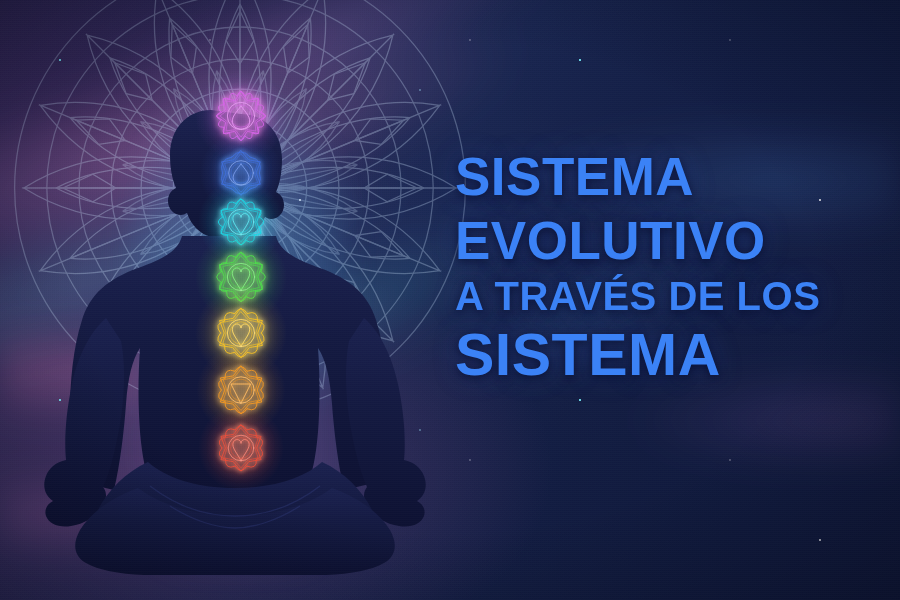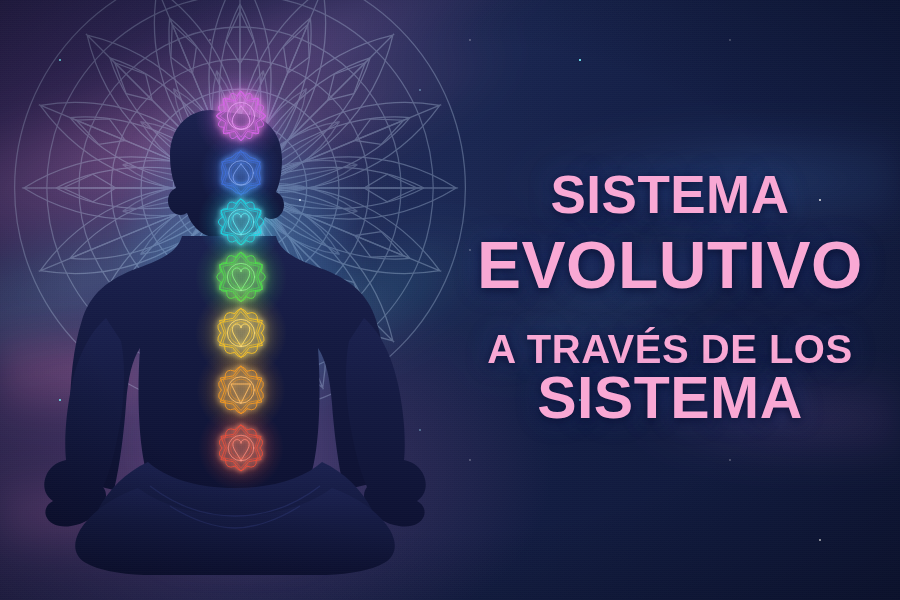--- a/index.html
+++ b/index.html
@@ -114,36 +114,35 @@
   
   .chakra{
     position:absolute;
     transform:translate(-50%,-50%);
   }
   .chakra svg{display:block;overflow:visible;}
 
   
   .title-block{
     position:absolute;
-    left:455px;top:168px;
+    left:455px;top:150px;
     width:430px;
-    text-align:center;
-    color:#f9a8d4;
+    color:#3b82f6;
   }
   .tline{
     display:block;
     font-weight:bold;
     letter-spacing:.5px;
     line-height:1.0;
     text-shadow:0 2px 10px rgba(5,10,40,.75), 0 0 26px rgba(40,70,160,.45);
     white-space:nowrap;
   }
   .t1{font-size:53px;margin-bottom:11px;}
-  .t2{font-size:66px;margin-bottom:31px;}
-  .t3{font-size:40px;}
+  .t2{font-size:53px;margin-bottom:9px;}
+  .t3{font-size:40px;margin-bottom:10px;}
   .t4{font-size:59px;}
 
   .vignette{
     position:absolute;inset:0;
     background:radial-gradient(ellipse 78% 78% at 50% 48%, rgba(0,0,0,0) 52%, rgba(4,6,24,.52) 100%);
     pointer-events:none;
   }
 </style>
 </head>
 <body>

